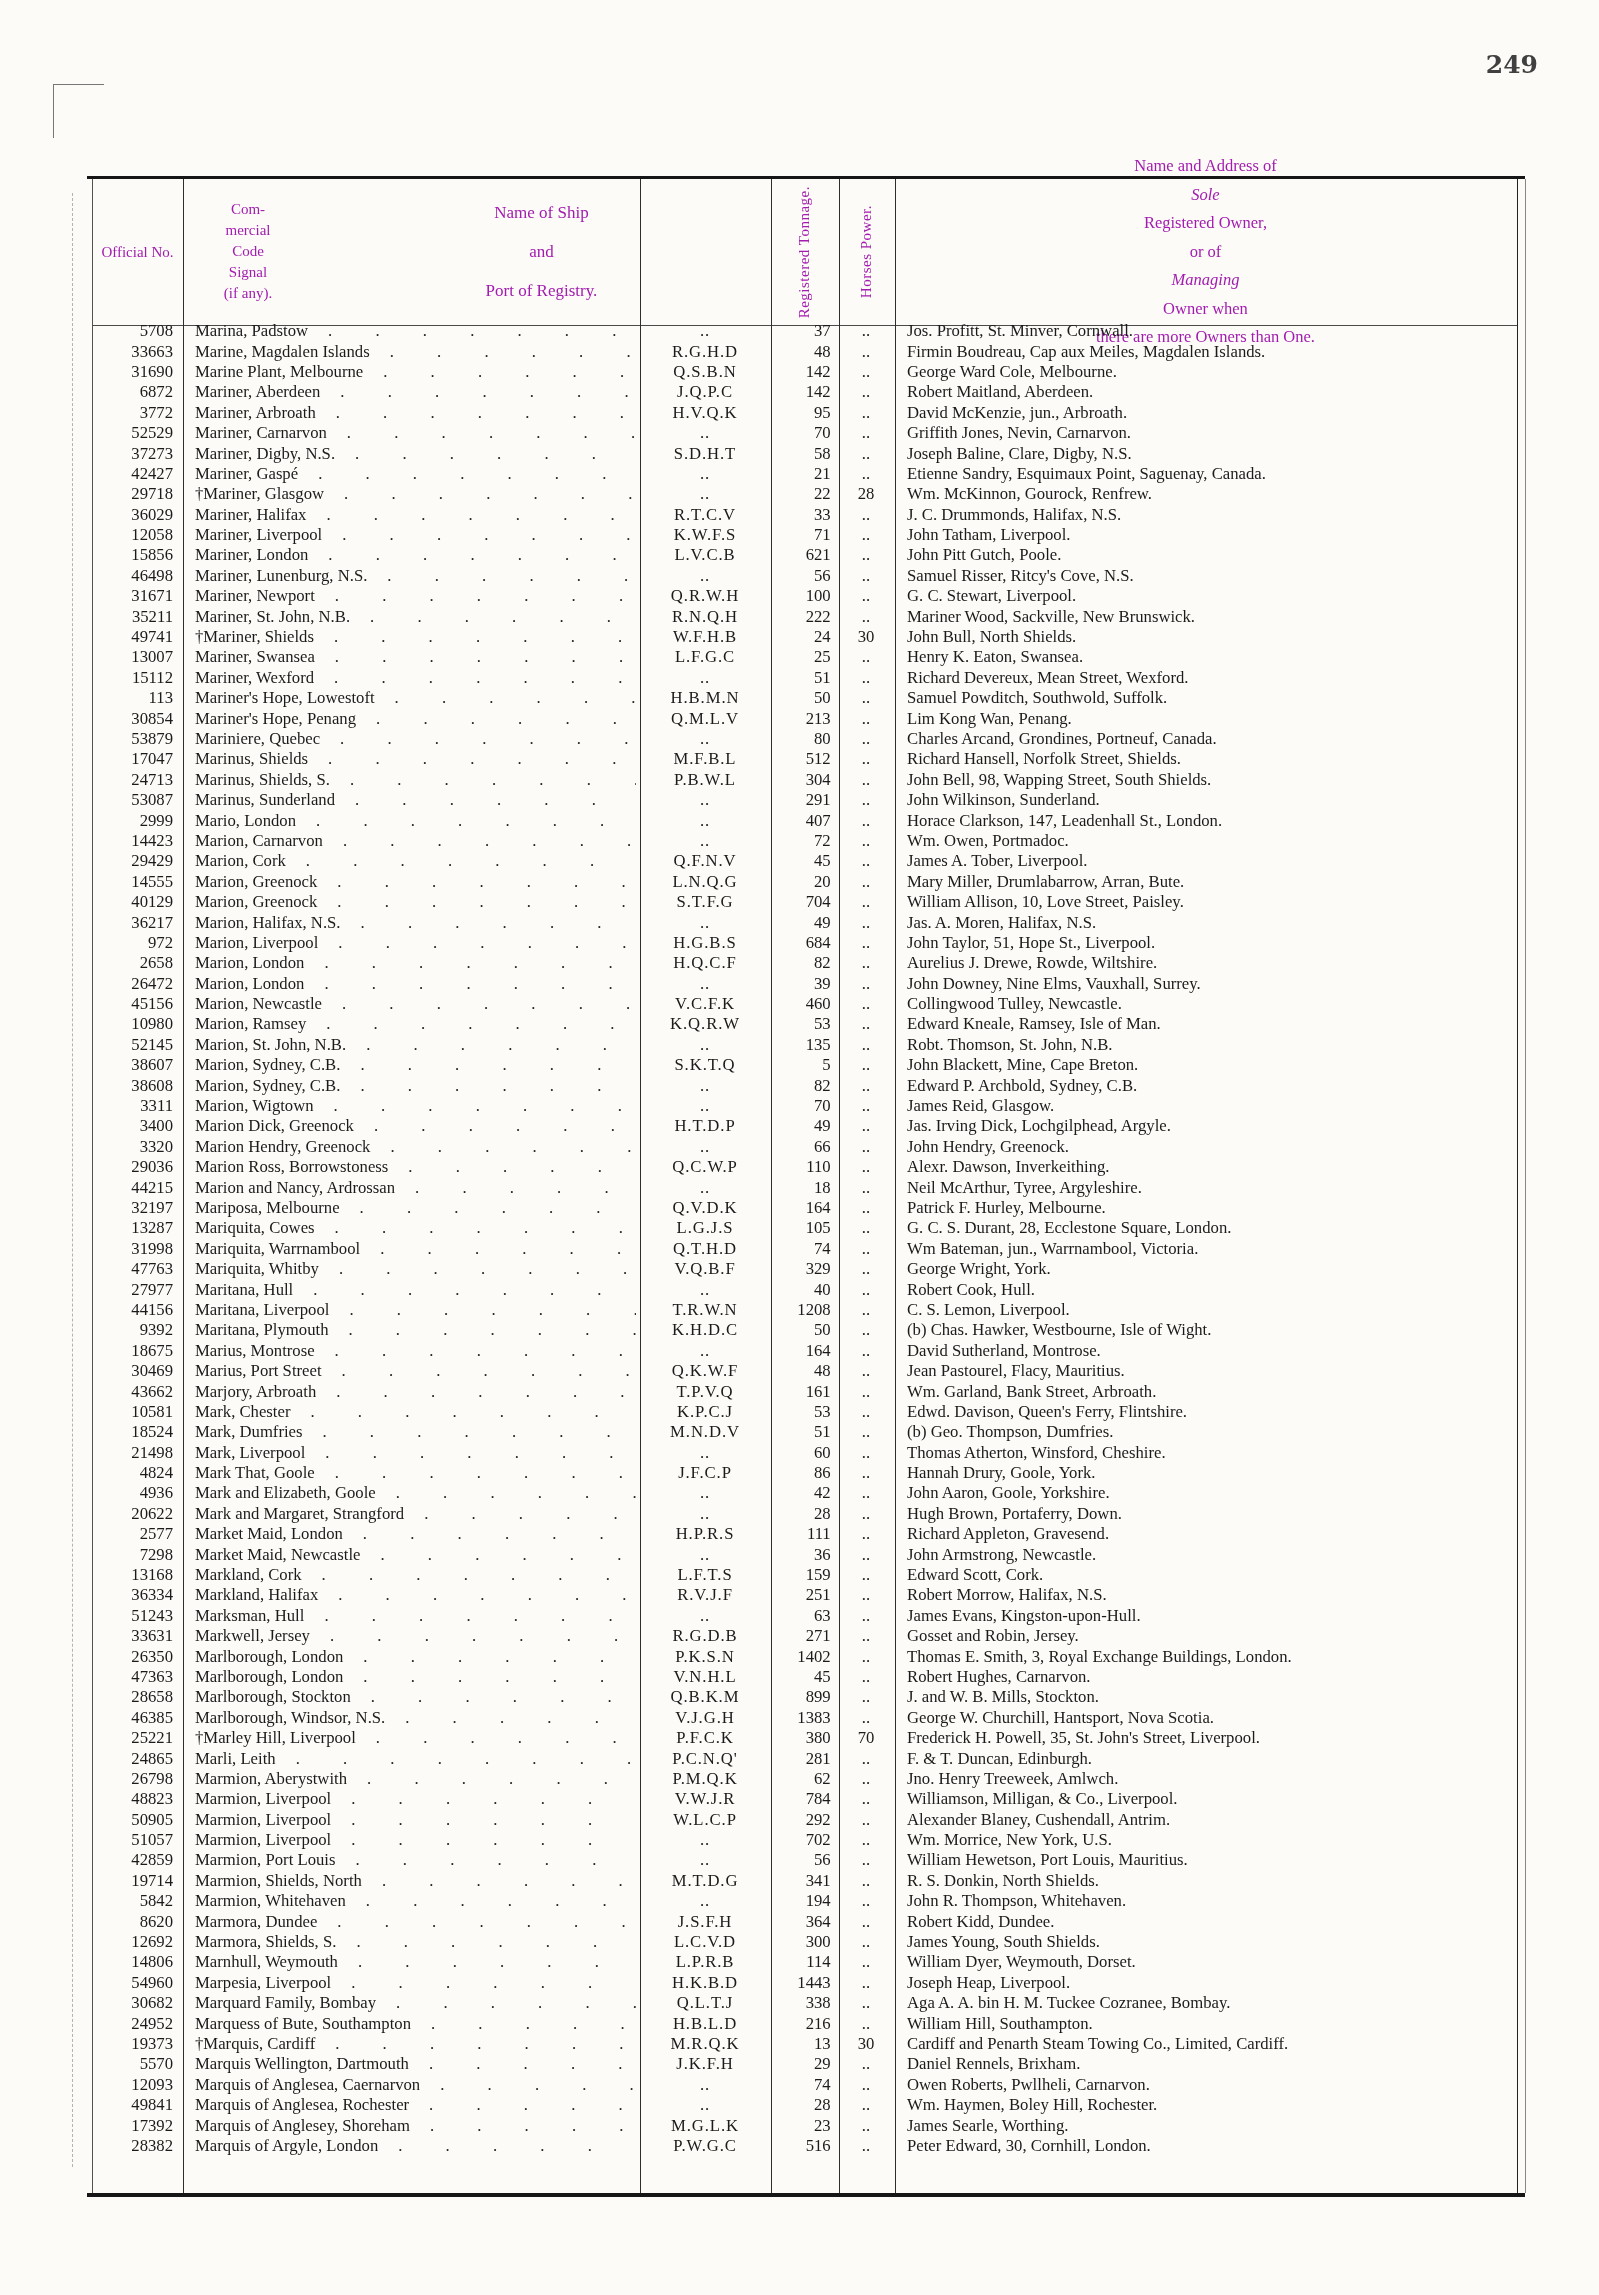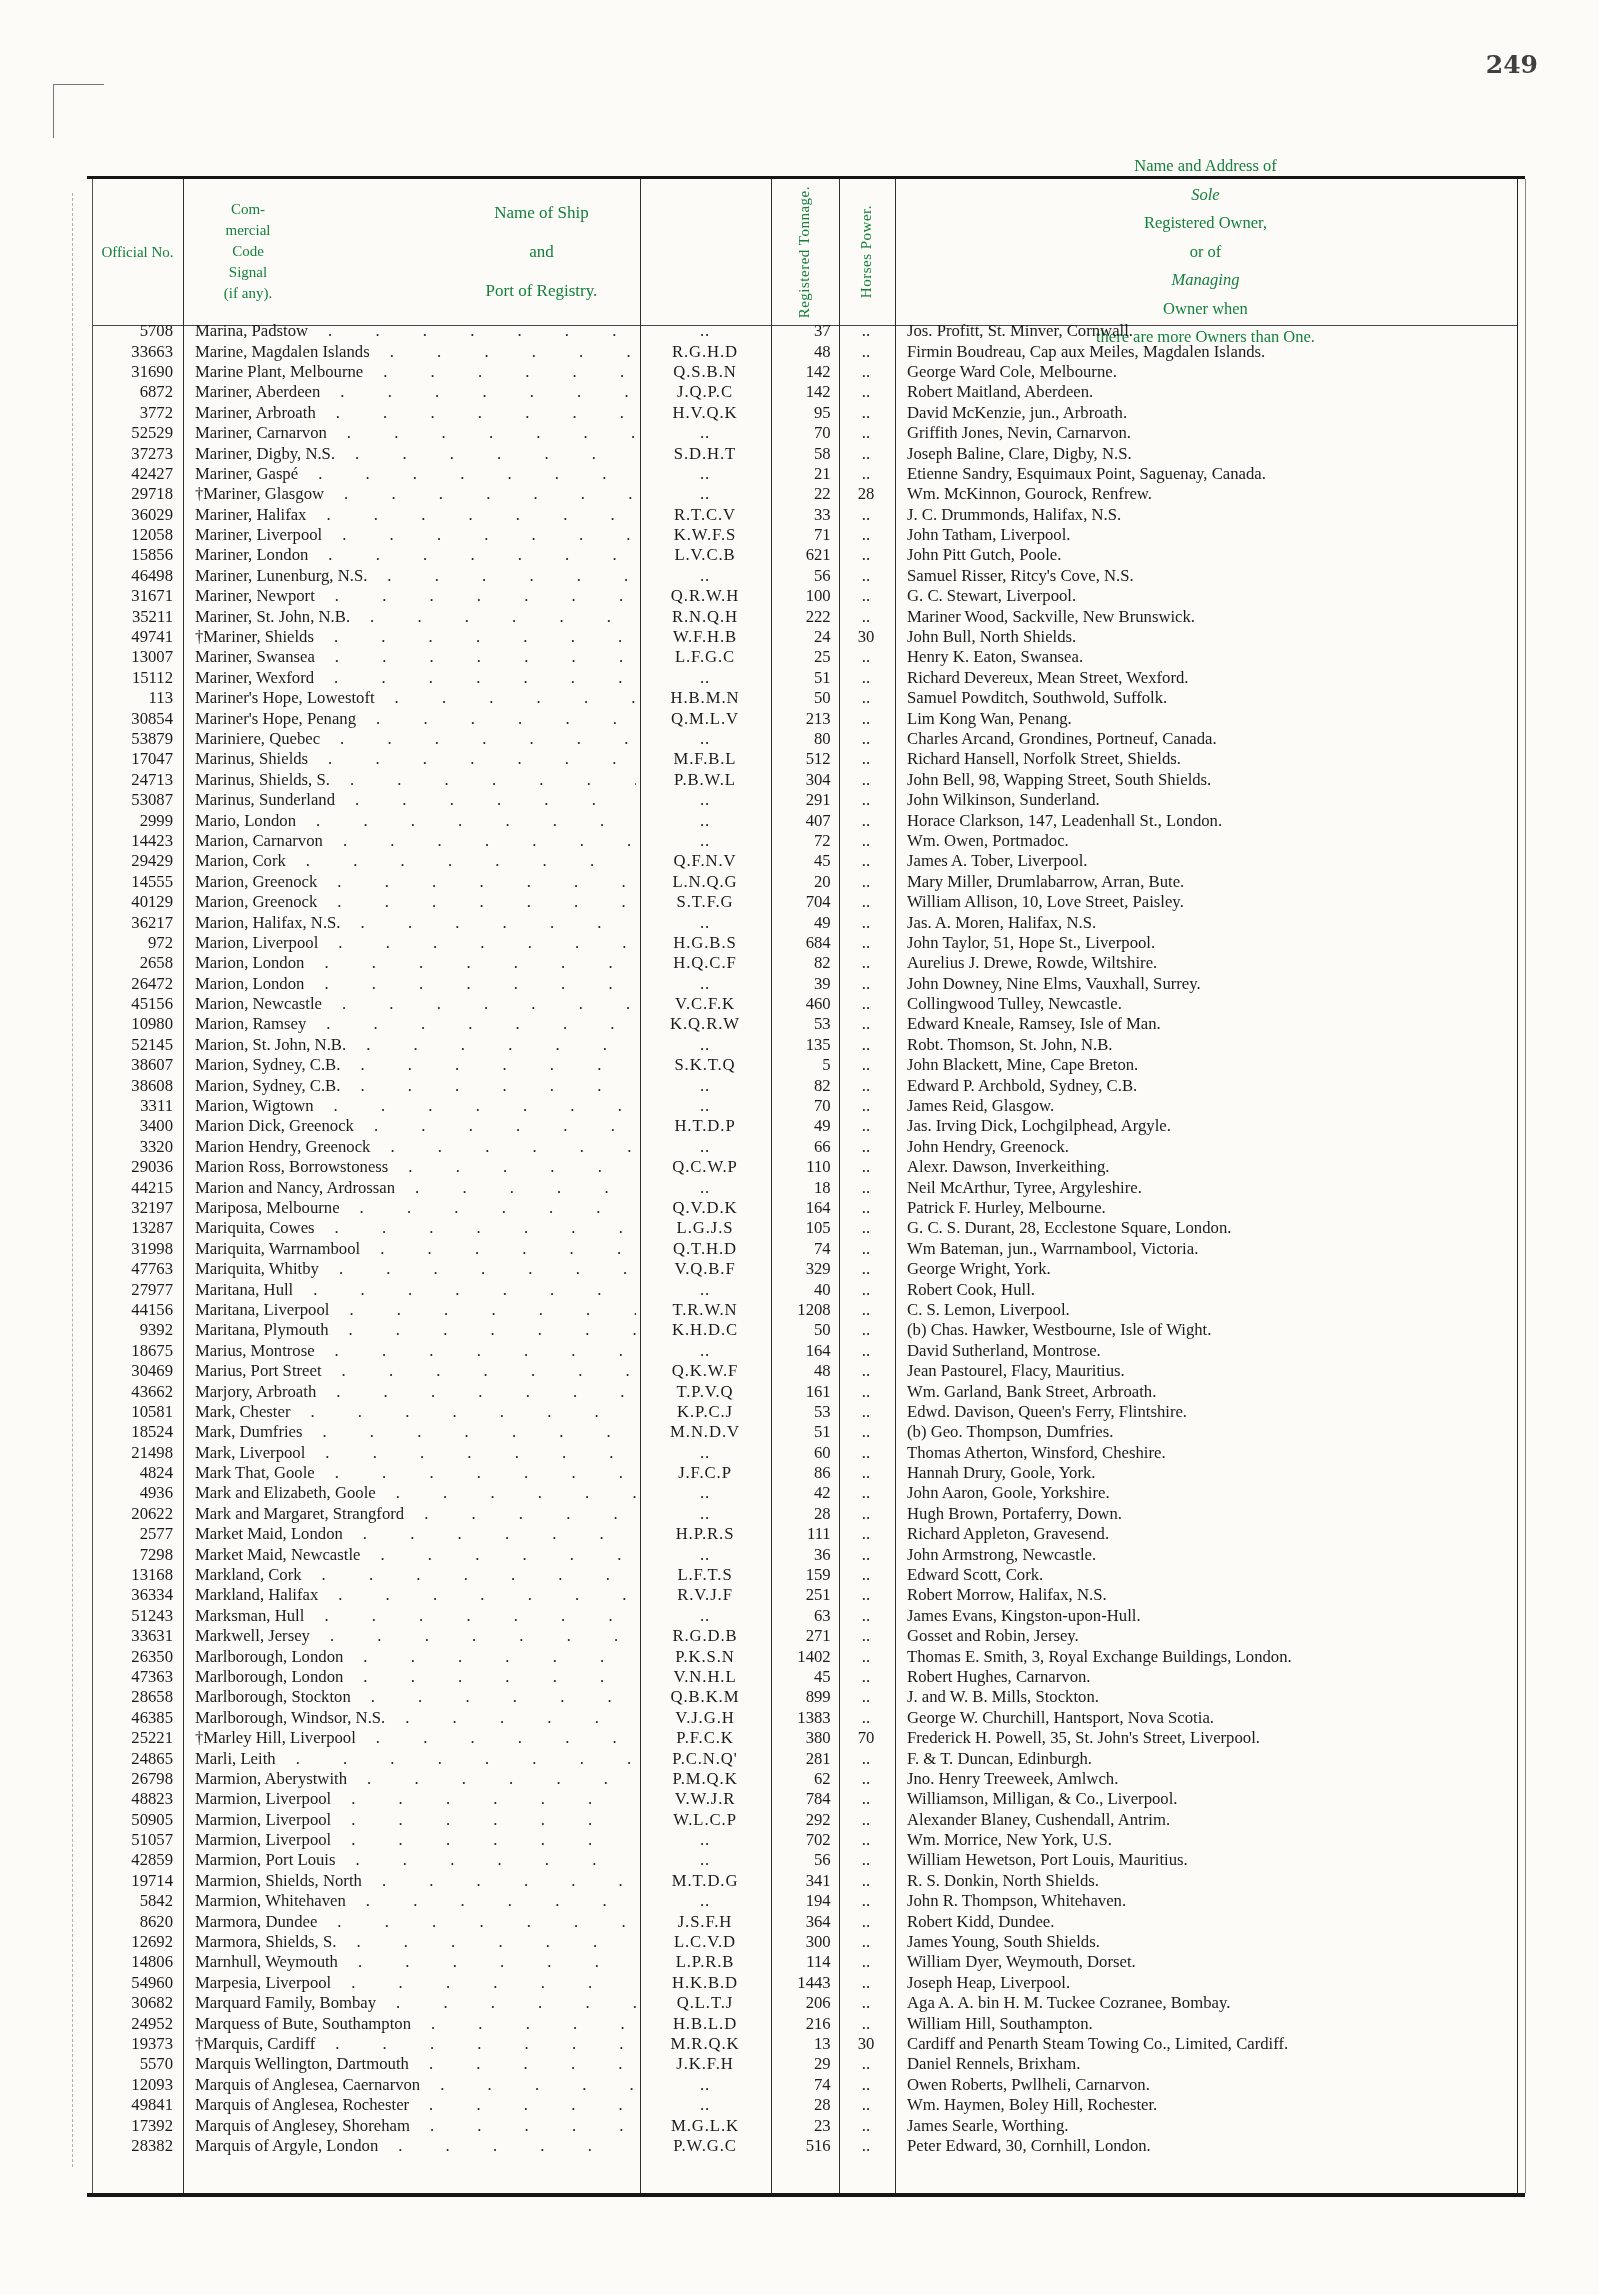--- a/index.html
+++ b/index.html
@@ -20,21 +20,21 @@
   .rule-head{position:absolute;left:0;top:149px;width:1425px;height:0.9px;background:#4a4a4a;}
   .rule-bottom{position:absolute;left:-5.5px;top:2017px;width:1438px;height:3.7px;background:#161616;}
   .vline{position:absolute;top:2.8px;height:2014px;width:0;border-left:1.2px solid #2e2e2e;}
   .v0{left:0;border-left:0.9px solid #55524c;}
   .v1{left:91px;} .v2{left:548px;} .v3{left:679px;} .v4{left:747px;} .v5{left:803px;}
   .v6{left:1425px;border-left:1.5px solid #222;}
   .v7{left:1433px;border-left:0.9px solid #8a8780;}
 
   .thead{position:absolute;left:0;top:2.8px;width:1425px;height:146px;display:flex;}
   .hcell{display:flex;flex-direction:column;align-items:center;justify-content:center;
-        font-size:15.6px;line-height:20px;text-align:center;color:#15803d;}
+        font-size:15.6px;line-height:20px;text-align:center;color:#a21caf;}
   .h-no{width:91px;font-size:15px;}
   .h-ship{width:457px;} .h-ship span{display:block;line-height:39px;font-size:17px;}
   .h-code{width:130px;} .h-code span{display:block;line-height:21px;font-size:15px;}
   .h-ton{width:68px;} .h-hp{width:56px;}
   .vert{writing-mode:vertical-rl;transform:rotate(180deg);font-size:15px;letter-spacing:0.5px;}
   .h-owner{width:623px;} .h-owner span{display:block;line-height:28.5px;font-size:16.5px;}
 
   .tbody{position:absolute;left:0;top:145px;width:1425px;}
   .trow{display:flex;height:20.4px;align-items:center;font-size:16.7px;white-space:nowrap;}
   .cell{box-sizing:border-box;overflow:hidden;}
@@ -1000,21 +1000,21 @@
           <div class="cell c-hp">..</div>
           <div class="cell c-owner">Joseph Heap, Liverpool.</div>
         </div>
         <div class="trow">
           <div class="cell c-no">30682</div>
           <div class="cell c-name">
             <span>Marquard Family, Bombay</span>
             <span class="dots"></span>
           </div>
           <div class="cell c-code">Q.L.T.J</div>
-          <div class="cell c-ton">206</div>
+          <div class="cell c-ton">338</div>
           <div class="cell c-hp">..</div>
           <div class="cell c-owner">Aga A. A. bin H. M. Tuckee Cozranee, Bombay.</div>
         </div>
         <div class="trow">
           <div class="cell c-no">24952</div>
           <div class="cell c-name">
             <span>Marquess of Bute, Southampton</span>
             <span class="dots"></span>
           </div>
           <div class="cell c-code">H.B.L.D</div>

